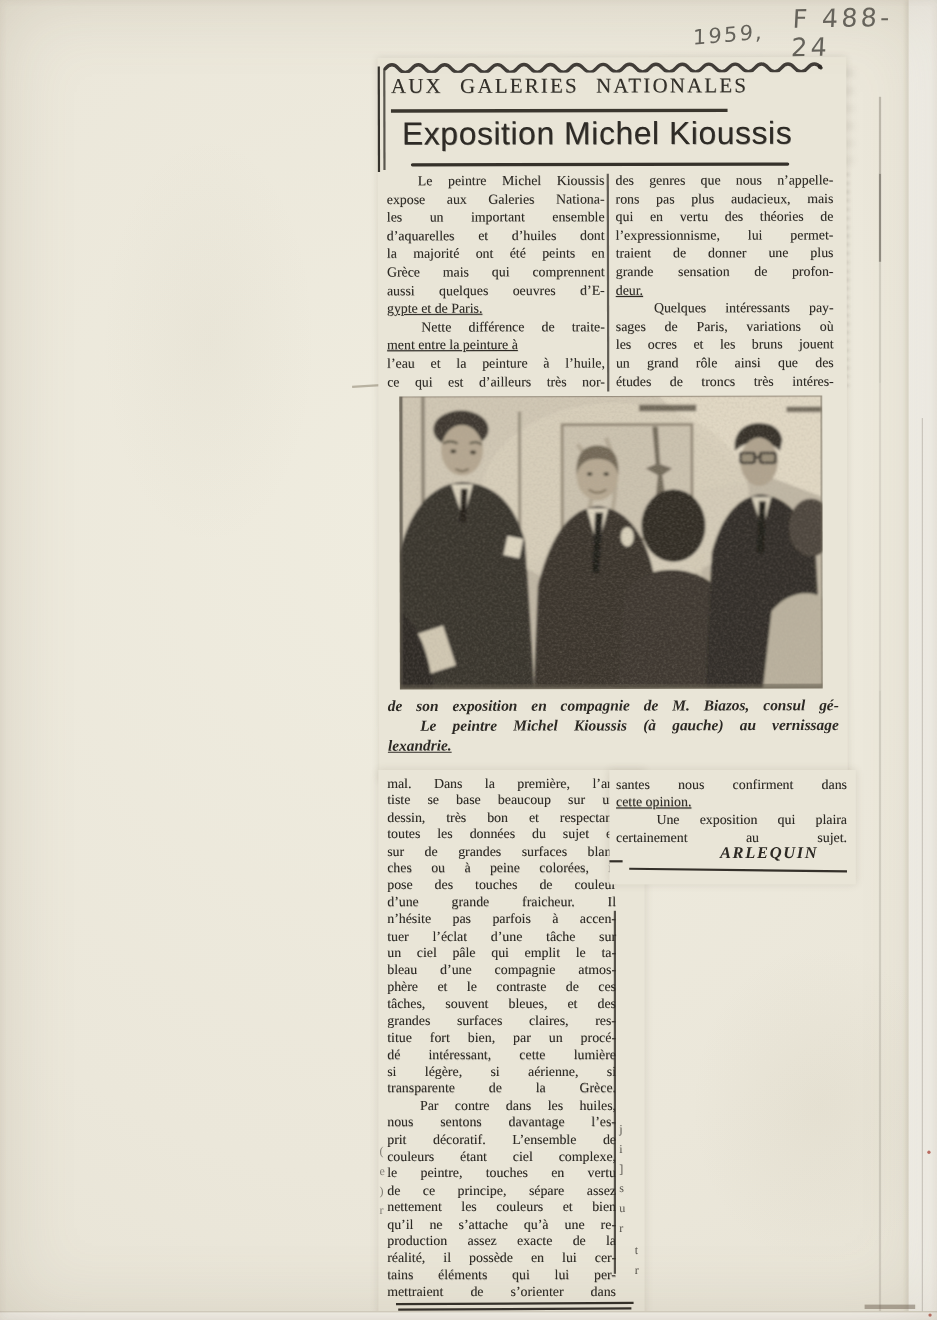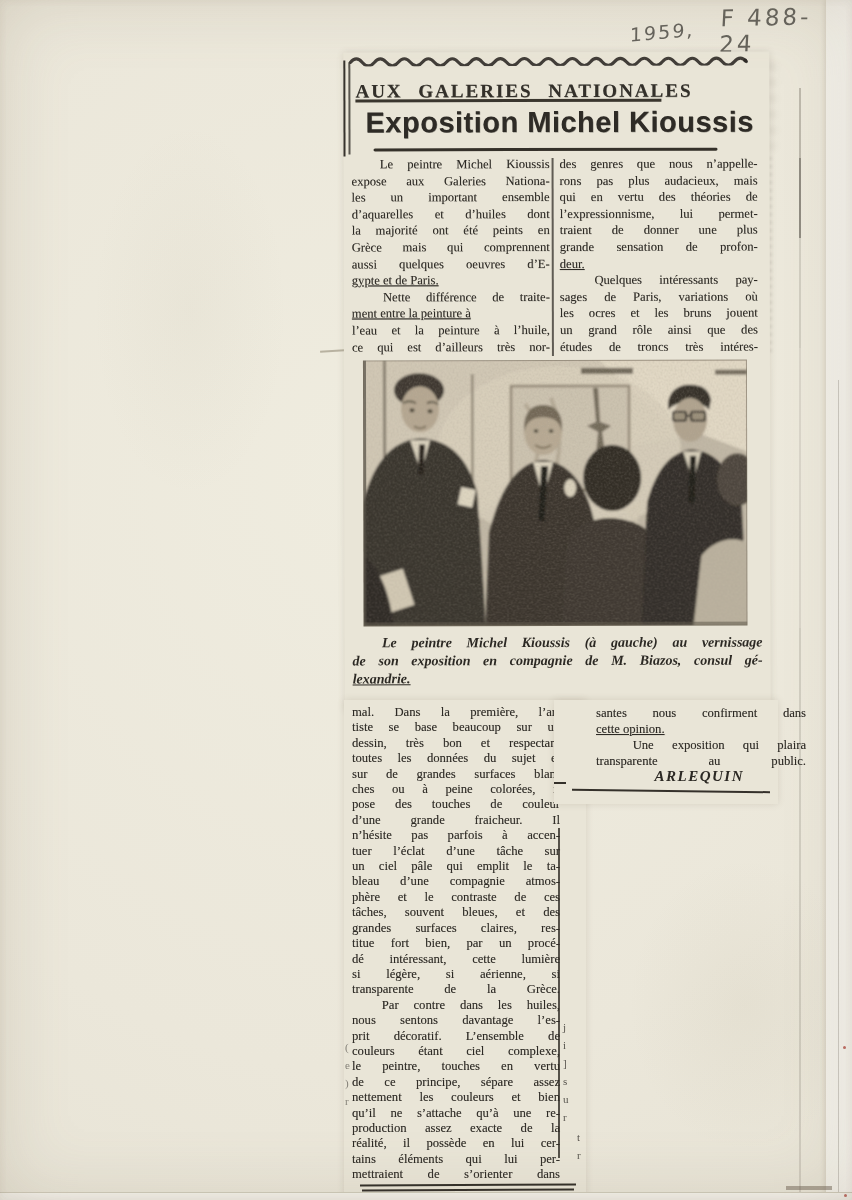--- a/index.html
+++ b/index.html
@@ -37,44 +37,44 @@
   .hw{font-family:"DejaVu Sans",sans-serif;color:#53514b;opacity:.88;}
   .hw-code{left:720px;top:4px;font-size:23px;letter-spacing:3px;transform:skewX(-4deg) rotate(-1deg);}
   .hw-year{left:630px;top:21px;font-size:19px;letter-spacing:2px;transform:skewX(-6deg) rotate(-5deg);}
   
   .newsprint{position:absolute;background:#e9e5d7;box-shadow:0 0 7px rgba(100,90,70,.16);}
   .clip-top{left:344px;top:52px;width:426px;height:658px;transform:rotate(-.12deg);}
   .clip-bl{left:344px;top:700px;width:242px;height:497px;}
   .clip-br{left:554px;top:700px;width:224px;height:104px;}
   .ltick{background:#36332d;width:1.5px;}
   
-  .kicker{left:12px;top:28px;font-weight:bold;font-size:19px;letter-spacing:2px;word-spacing:9px;color:#33302a;text-shadow:.4px .4px .3px rgba(51,48,42,.45);}
+  .kicker{left:12px;top:16px;font-weight:normal;font-size:19px;letter-spacing:2px;word-spacing:9px;color:#33302a;text-shadow:.4px .4px .3px rgba(51,48,42,.45);}
   .kicker-rule{left:12px;top:47px;width:306px;height:2.5px;background:#3a362e;}
-  .headline{left:22px;top:54px;font-family:"Liberation Sans",sans-serif;font-weight:bold;font-size:29px;letter-spacing:.5px;color:#2e2b26;text-shadow:.5px .5px .4px rgba(46,43,38,.5);}
+  .headline{left:22px;top:54px;font-family:"Liberation Sans",sans-serif;font-weight:normal;font-size:29px;letter-spacing:.5px;color:#2e2b26;text-shadow:.5px .5px .4px rgba(46,43,38,.5);}
   .headline-rule{left:30px;top:96px;width:344px;height:3px;background:#35312a;border-radius:2px;}
   
   .bodycol{color:#2d2a25;font-size:12.6px;line-height:16.6px;text-shadow:.25px .25px 0 rgba(45,42,37,.35);}
   .colL{left:8px;top:104px;width:198px;}
   .colR{left:216px;top:104px;width:198px;}
   .colrule-top{left:208px;top:106px;width:1.5px;height:198px;background:rgba(50,46,40,.75);}
   .jline{text-align:justify;text-align-last:justify;}
   .jline.noj{text-align:left;text-align-last:left;text-decoration:underline;}
   
   .photo{left:19px;top:308px;width:384px;height:266px;filter:contrast(.97) sepia(.10);}
   .caption{left:8px;top:582px;width:410px;font-style:italic;font-weight:bold;font-size:14px;line-height:17.8px;color:#2c2924;}
   
   .col-bl{left:8px;top:5px;width:208px;font-size:12.6px;line-height:15.4px;}
   .bl-rule1{left:16px;top:484px;width:216px;height:2px;background:#302d27;transform:rotate(-.3deg);}
   .bl-rule2{left:18px;top:488.5px;width:212px;height:1.5px;background:#302d27;transform:rotate(-.3deg);}
   .rail-rule{left:214px;top:128px;width:1.5px;height:330px;background:rgba(48,44,38,.8);}
   .frag{font-size:11px;line-height:18px;color:#3b3833;white-space:pre-line;opacity:.85;}
   .frag-right{left:219px;top:318px;}
   .frag-left{left:1px;top:338px;opacity:.6;}
   .frag-outer{left:233px;top:428px;}
-  .col-br{left:6px;top:5px;width:210px;font-size:12.6px;line-height:16px;color:#2d2a25;margin-left:36px;}
+  .col-br{left:6px;top:5px;width:210px;font-size:12.6px;line-height:16px;color:#2d2a25;}
   .signature{left:6px;top:68px;width:184px;text-align:right;font-style:italic;font-weight:bold;font-size:15px;letter-spacing:1.5px;color:#2c2924;}
   .sig-dash{left:0px;top:82px;width:12px;height:2.2px;background:#34302a;}
   .sig-rule{left:18px;top:90px;width:198px;height:2.2px;background:#34302a;transform:rotate(.7deg);}
 </style>
 </head>
 <body>
 
 <div class="page">
 
   <div class="abs stain1"></div>
@@ -208,22 +208,22 @@
         <path d="M338,196 C352,178 374,176 384,184 L384,266 L330,266 Z" fill="#b6af9e"></path>
       </g>
       <rect width="384" height="266" filter="url(#grain)" opacity=".5"></rect>
       <rect width="384" height="266" filter="url(#grain2)" opacity=".35"></rect>
       <rect x="0" y="0" width="3" height="266" fill="#4e4a42" opacity=".7"></rect>
       <rect y="262" width="384" height="4" fill="#5d574b" opacity=".55"></rect>
       <rect width="384" height="266" fill="none" stroke="#6f6759" stroke-width="2" opacity=".55"></rect>
     </svg>
 
     <div class="abs caption">
+        <div class="jline">de son exposition en compagnie de M. Biazos, consul gé-</div>
         <div class="jline">&nbsp;&nbsp;Le peintre Michel Kioussis (à gauche) au  vernissage</div>
-        <div class="jline">de son exposition en compagnie de M. Biazos, consul gé-</div>
         <div class="jline noj">lexandrie.</div>
       </div>
   </div>
 
   <div class="newsprint clip-bl">
     <div class="abs bodycol col-bl">
         <div class="jline">mal. Dans la première, l’ar-</div>
         <div class="jline">tiste se base beaucoup sur un</div>
         <div class="jline">dessin, très bon et respectant</div>
         <div class="jline">toutes les données du sujet et</div>
@@ -270,21 +270,21 @@
 r</div>
     <div class="abs bl-rule1"></div>
     <div class="abs bl-rule2"></div>
   </div>
 
   <div class="newsprint clip-br">
     <div class="abs bodycol col-br">
         <div class="jline">santes nous confirment dans</div>
         <div class="jline noj">cette opinion.</div>
         <div class="jline">&nbsp;&nbsp;Une exposition qui plaira</div>
-        <div class="jline">transparente au public.</div>
+        <div class="jline">certainement au sujet.</div>
       </div>
     <div class="abs signature">ARLEQUIN</div>
     <div class="abs sig-dash"></div>
     <div class="abs sig-rule"></div>
   </div>
 
   <div class="abs fold f1"></div>
   <div class="abs fold f2"></div>
   <div class="abs fold f3"></div>
   <div class="abs fold f4"></div>

